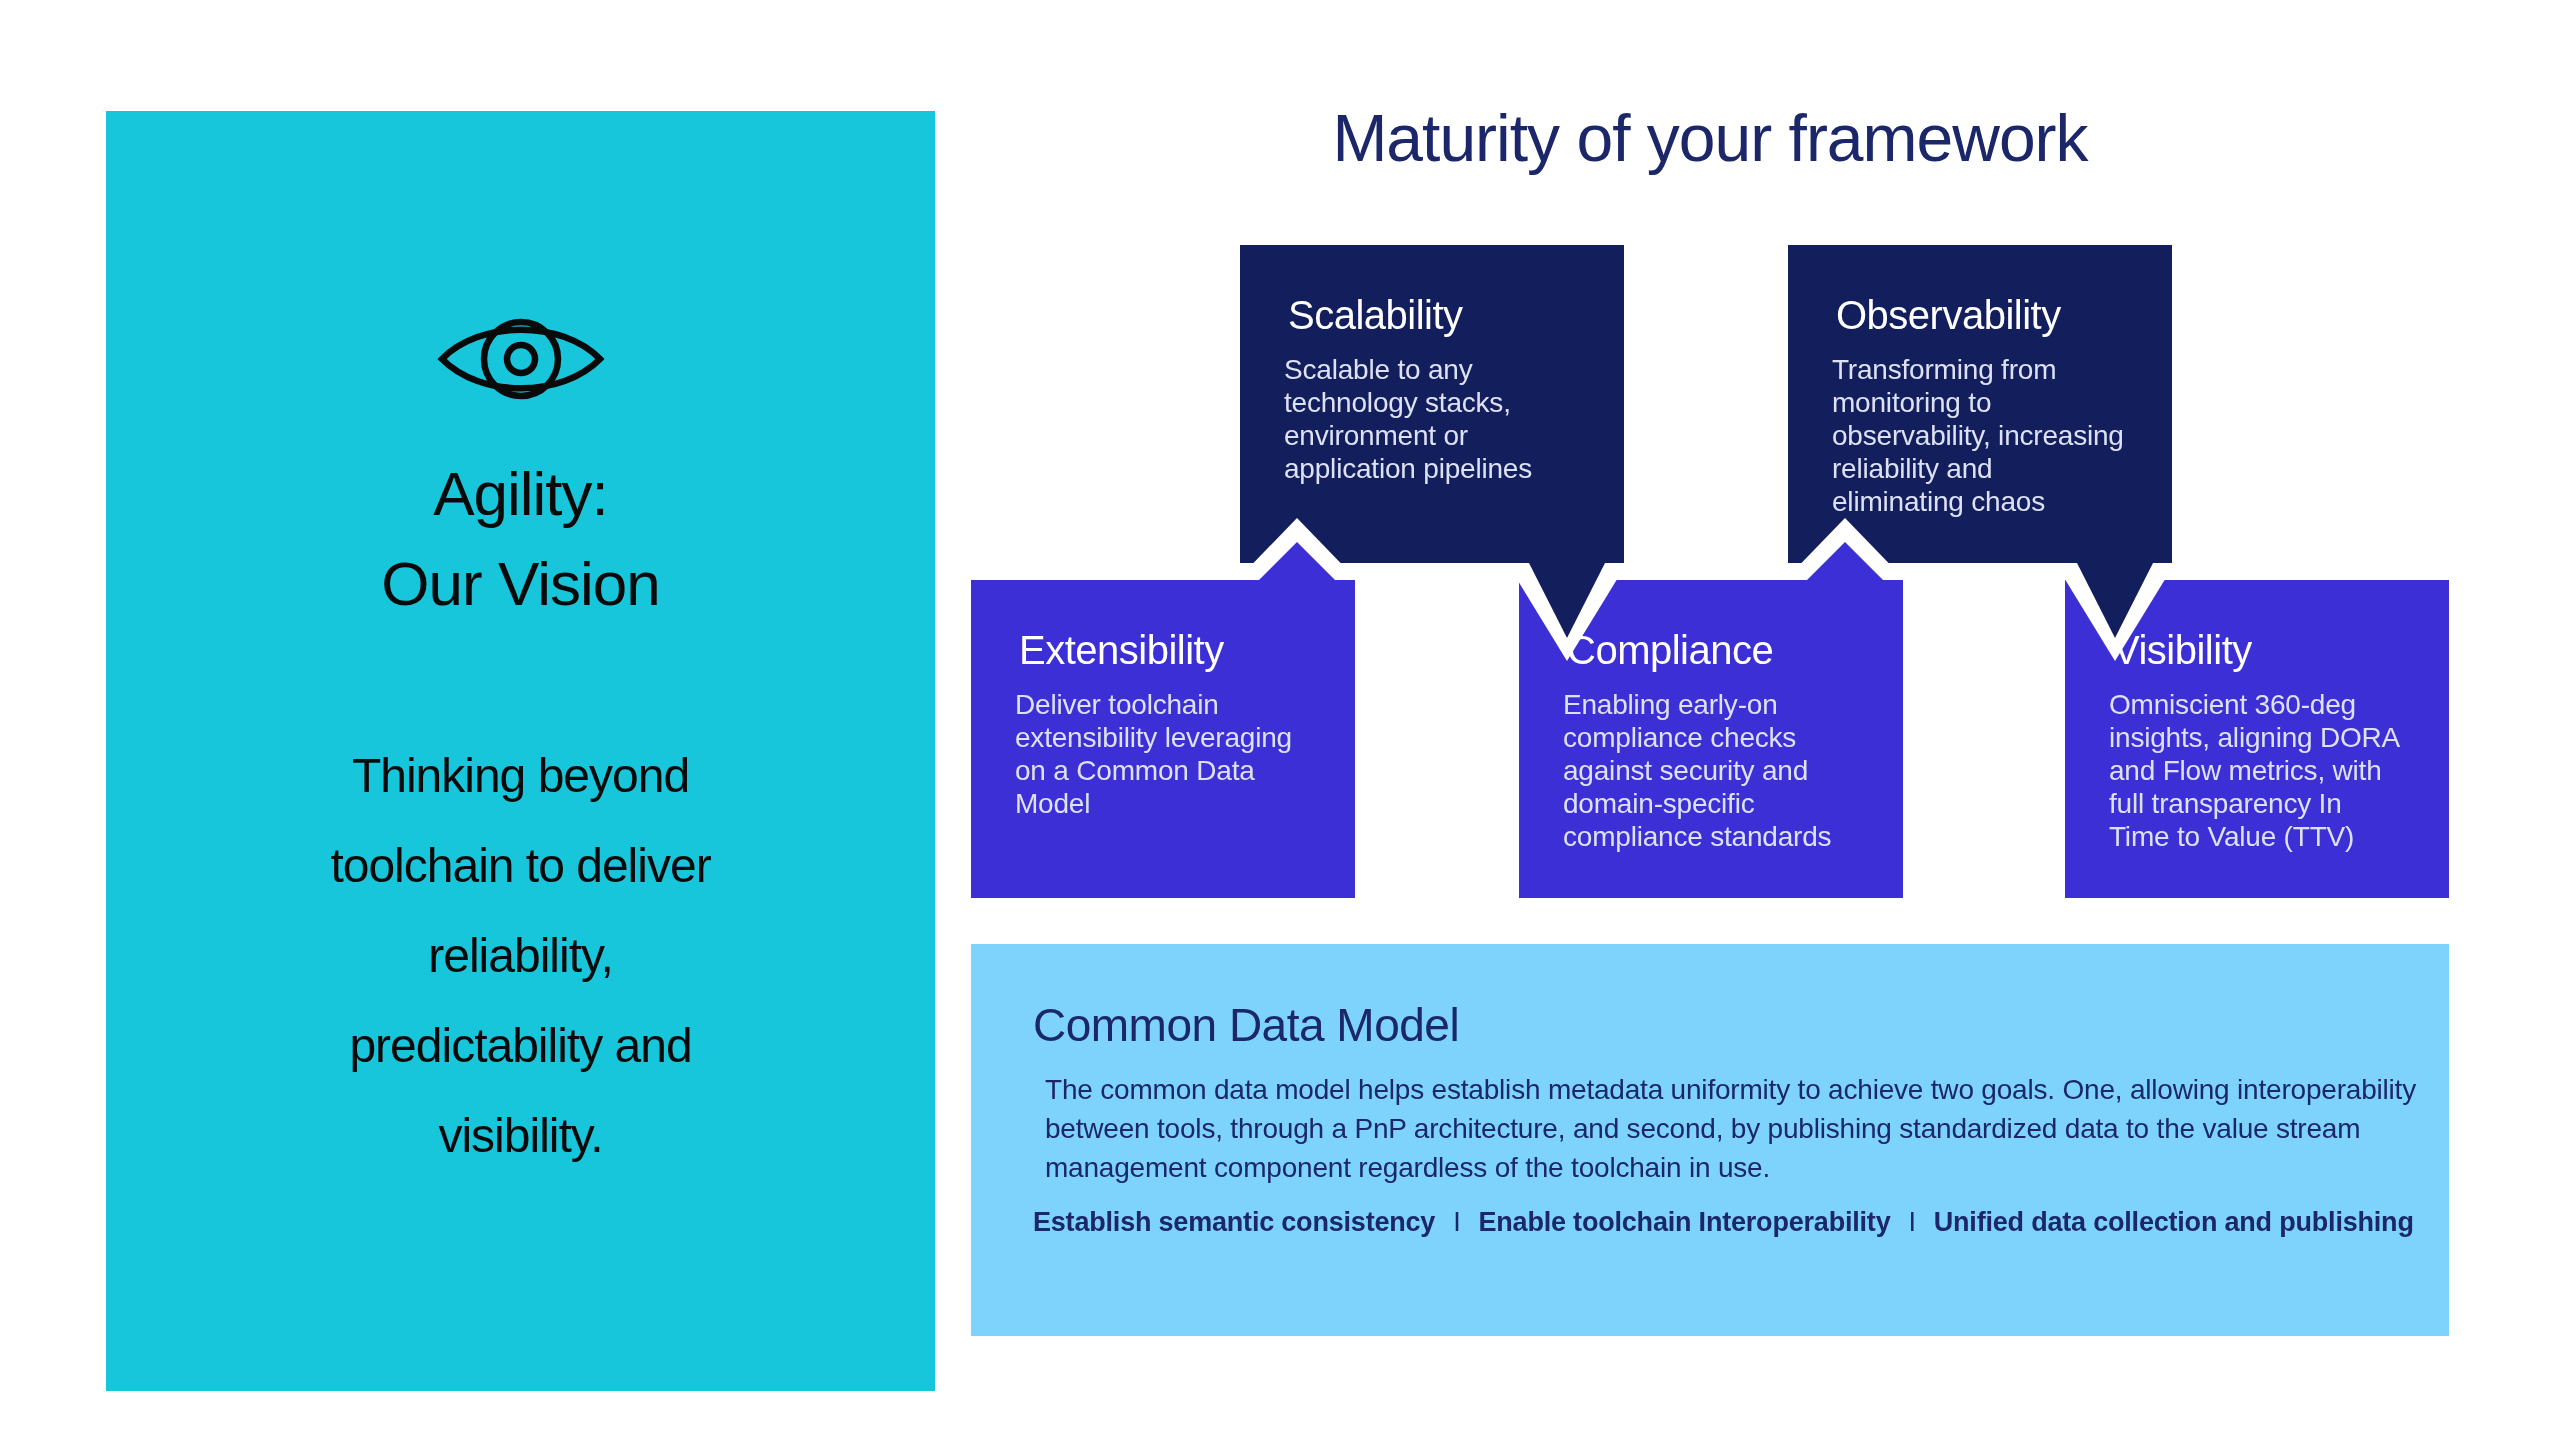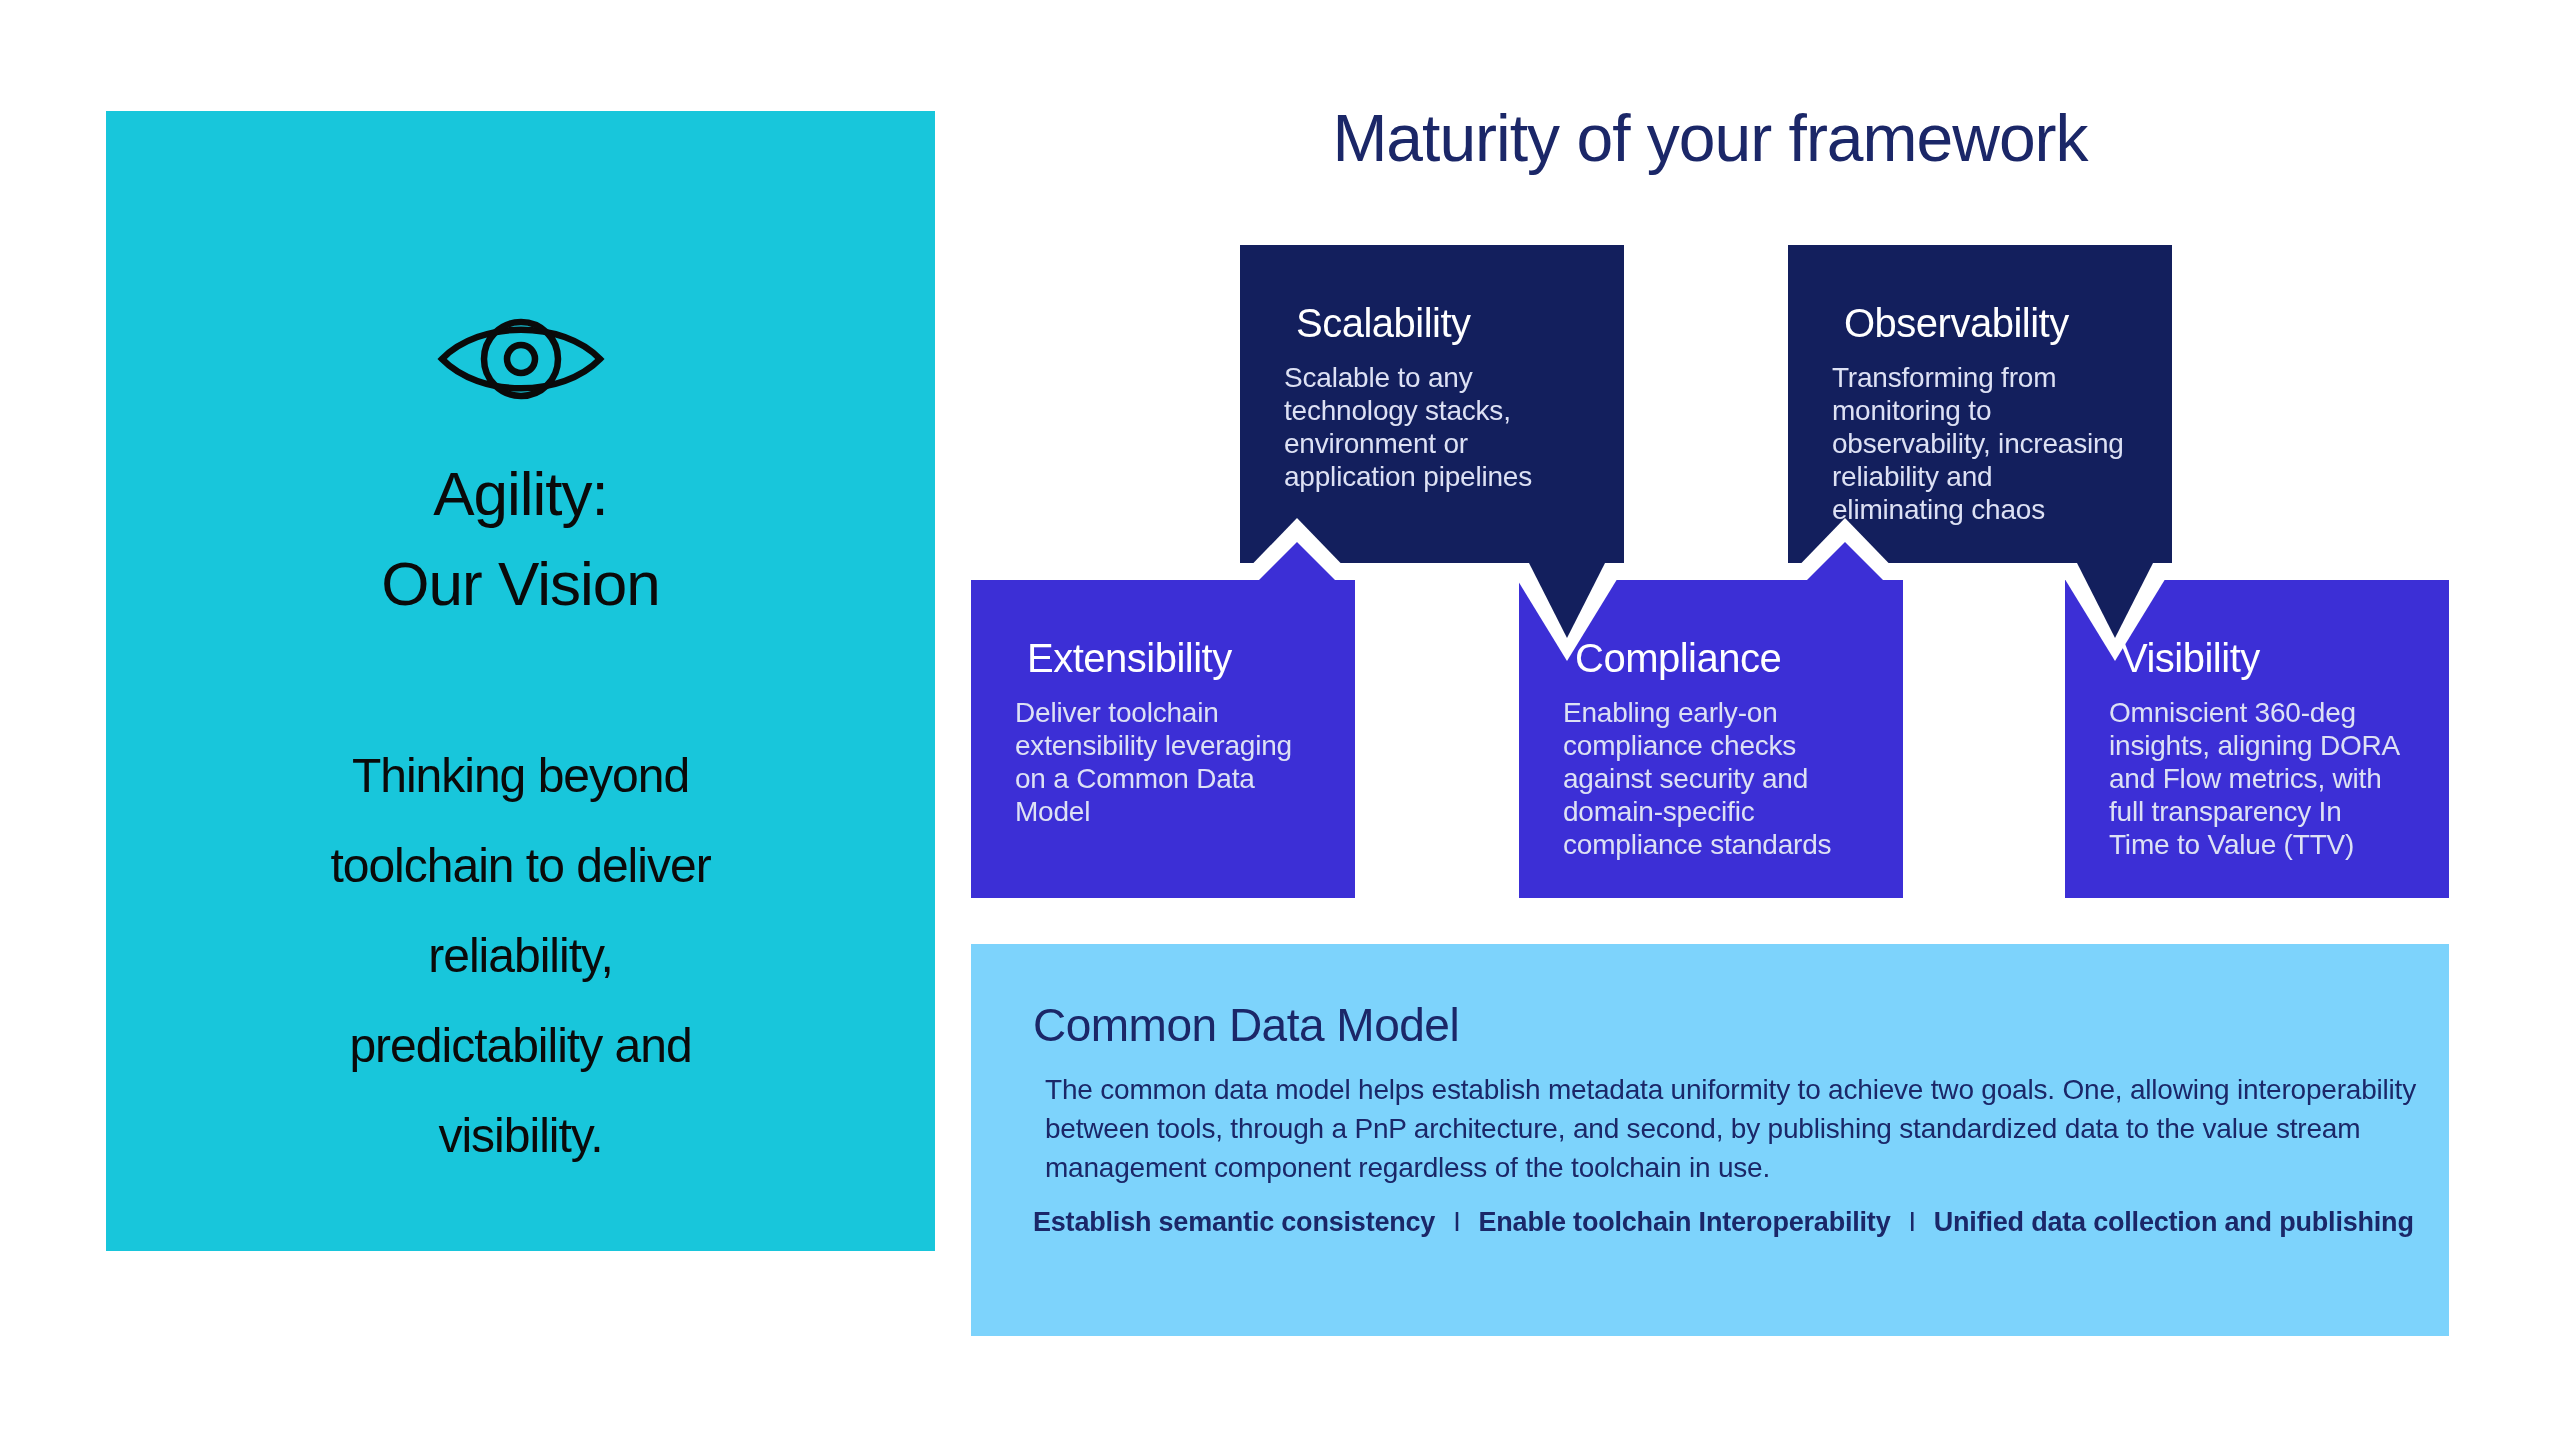--- a/index.html
+++ b/index.html
@@ -10,21 +10,21 @@
     height: 1440px;
     background: #ffffff;
     font-family: "Liberation Sans", sans-serif;
     overflow: hidden;
   }
 
   
   .left-panel {
     position: absolute;
     left: 106px; top: 111px;
-    width: 829px; height: 1140px;
+    width: 829px; height: 1280px;
     background: #18C6DB;
   }
   .eye-wrap {
     position: absolute;
     left: 0; top: 200px;
     width: 100%;
     display: flex; justify-content: center;
   }
   .vision-heading {
     position: absolute;
@@ -62,21 +62,21 @@
   }
   .mbox {
     position: absolute;
     width: 384px; height: 318px;
     padding: 40px 42px 0 44px;
     z-index: 1;
   }
   .mbox.dark   { background: #131F5D; }
   .mbox.purple { background: #3C2FD6; }
   .mbox h3 {
-    margin: 12px;
+    margin: 4px;
     color: #FFFFFF;
     font-size: 40px;
     font-weight: 400;
     line-height: 52px;
     letter-spacing: -0.5px;
   }
   .mbox p {
     margin: 12px 0 0 0;
     color: #DDE1F4;
     font-size: 28px;

